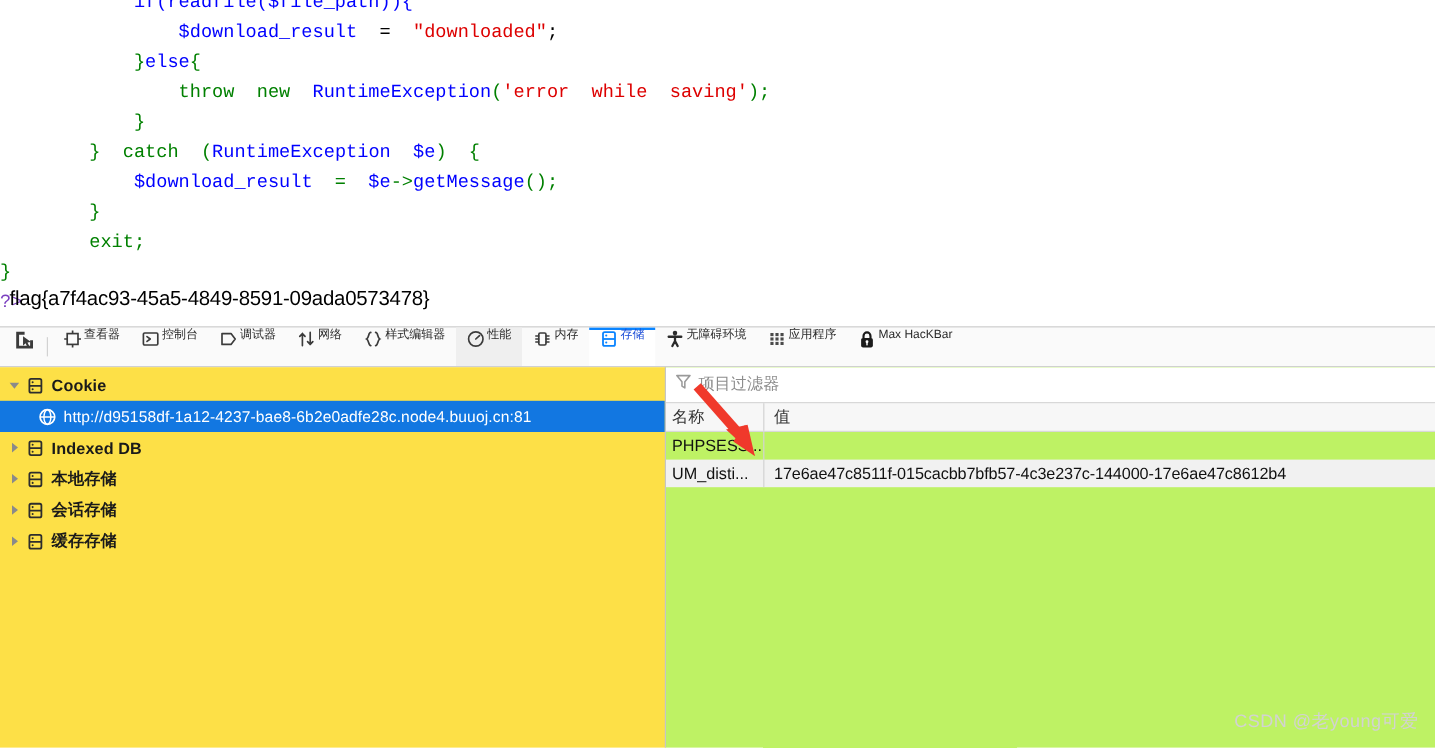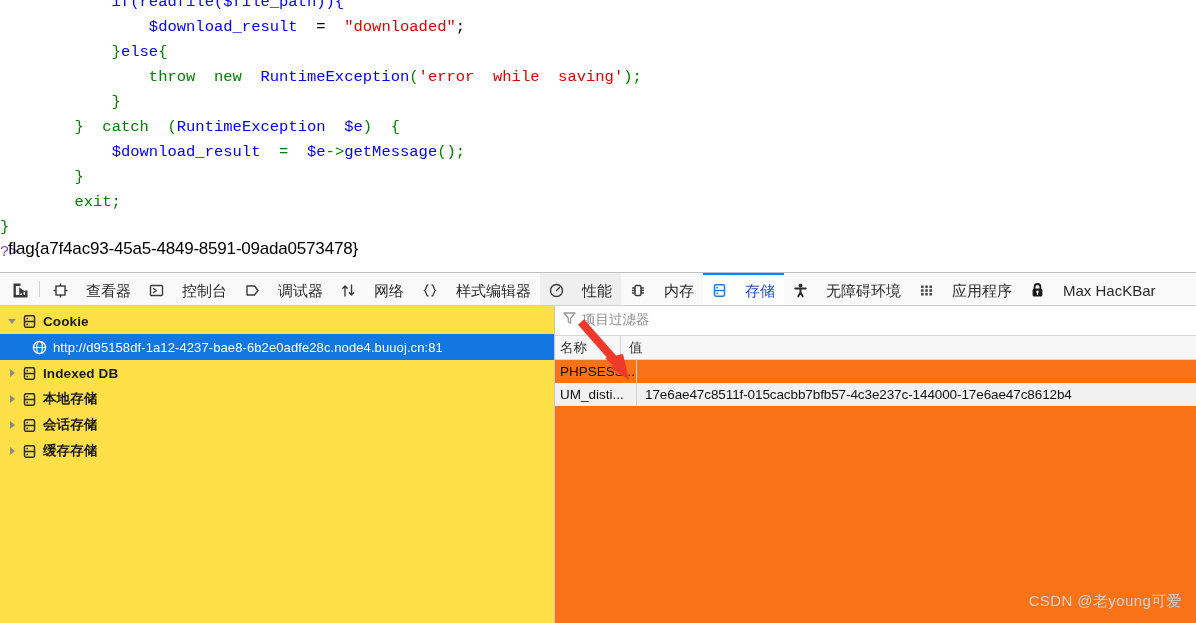--- a/index.html
+++ b/index.html
@@ -59,24 +59,24 @@
     position: relative;
     height: 33px;
     background: #fafafa;
     border-bottom: 1px solid #d0d0d0;
     display: flex;
     align-items: stretch;
     padding-left: 6px;
   }
   .tb-item {
     display: flex;
-    align-items: center;
-    gap: 18px;
+    align-items: flex-start;
+    gap: 2px;
     padding: 0 9px;
-    font-size: 15px;
+    font-size: 10px;
     color: #2a2a2a;
     cursor: default;
     border-top: 2px solid transparent;
     white-space: nowrap;
   }
   .tb-item.picker { padding: 0 8px 0 6px; }
   .tb-sep {
     width: 1px;
     background: #d2d2d2;
     margin: 8px 4px 8px 2px;
@@ -99,21 +99,21 @@
   }
   #dt-sidebar {
     width: 555px;
     border-right: 1px solid #c5c5c5;
     background: #fde047;
     padding-top: 2px;
     overflow: hidden;
   }
   #dt-main {
     flex: 1;
-    background: #f97316;
+    background: #bef264;
     position: relative;
     overflow: hidden;
   }
 
   
   .tree-row {
     display: flex;
     align-items: center;
     height: 26px;
     padding-left: 4px;
@@ -171,21 +171,21 @@
     display: flex;
     height: 25px;
     align-items: center;
     background: #f7f7f7;
     border-top: 1px solid #d8d8d8;
     border-bottom: 1px solid #d8d8d8;
     font-size: 13.5px;
     color: #333;
   }
   .ct-head .col-name {
-    width: 66px;
+    width: 82px;
     padding-left: 5px;
     border-right: 1px solid #d3d3d3;
     height: 100%;
     display: flex; align-items: center;
   }
   .ct-head .col-value {
     flex: 1;
     padding-left: 8px;
     height: 100%;
     display: flex; align-items: center;

